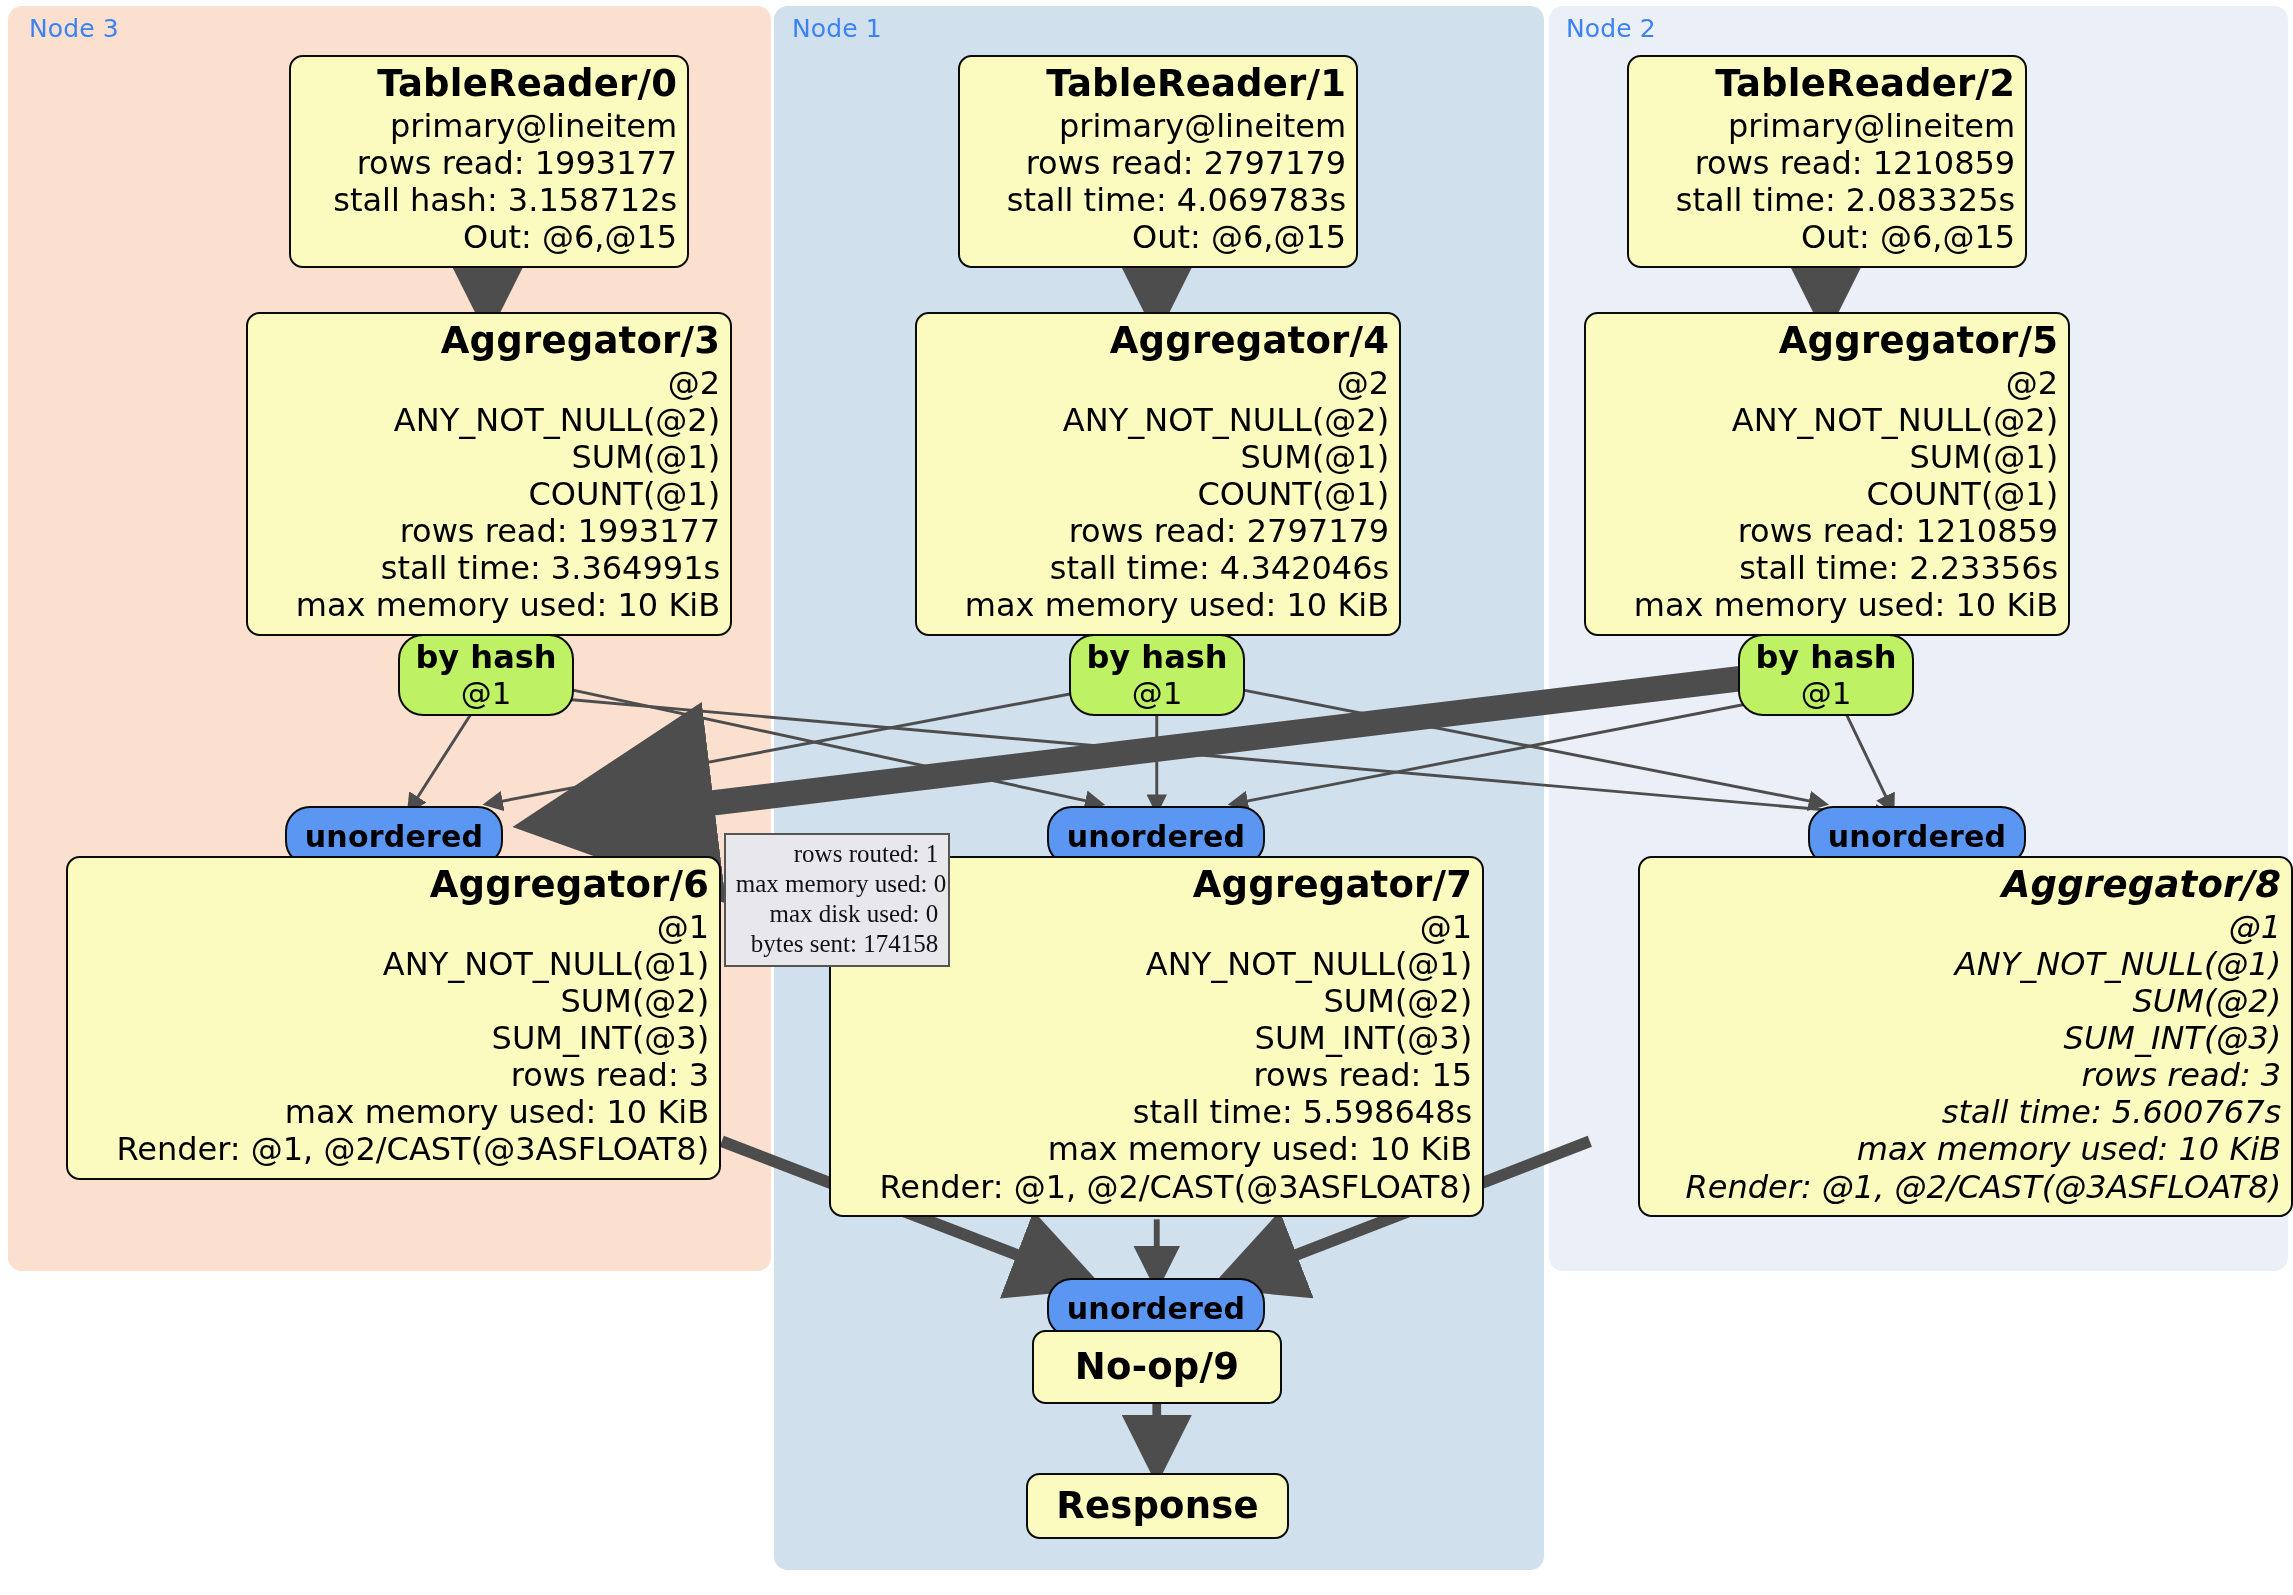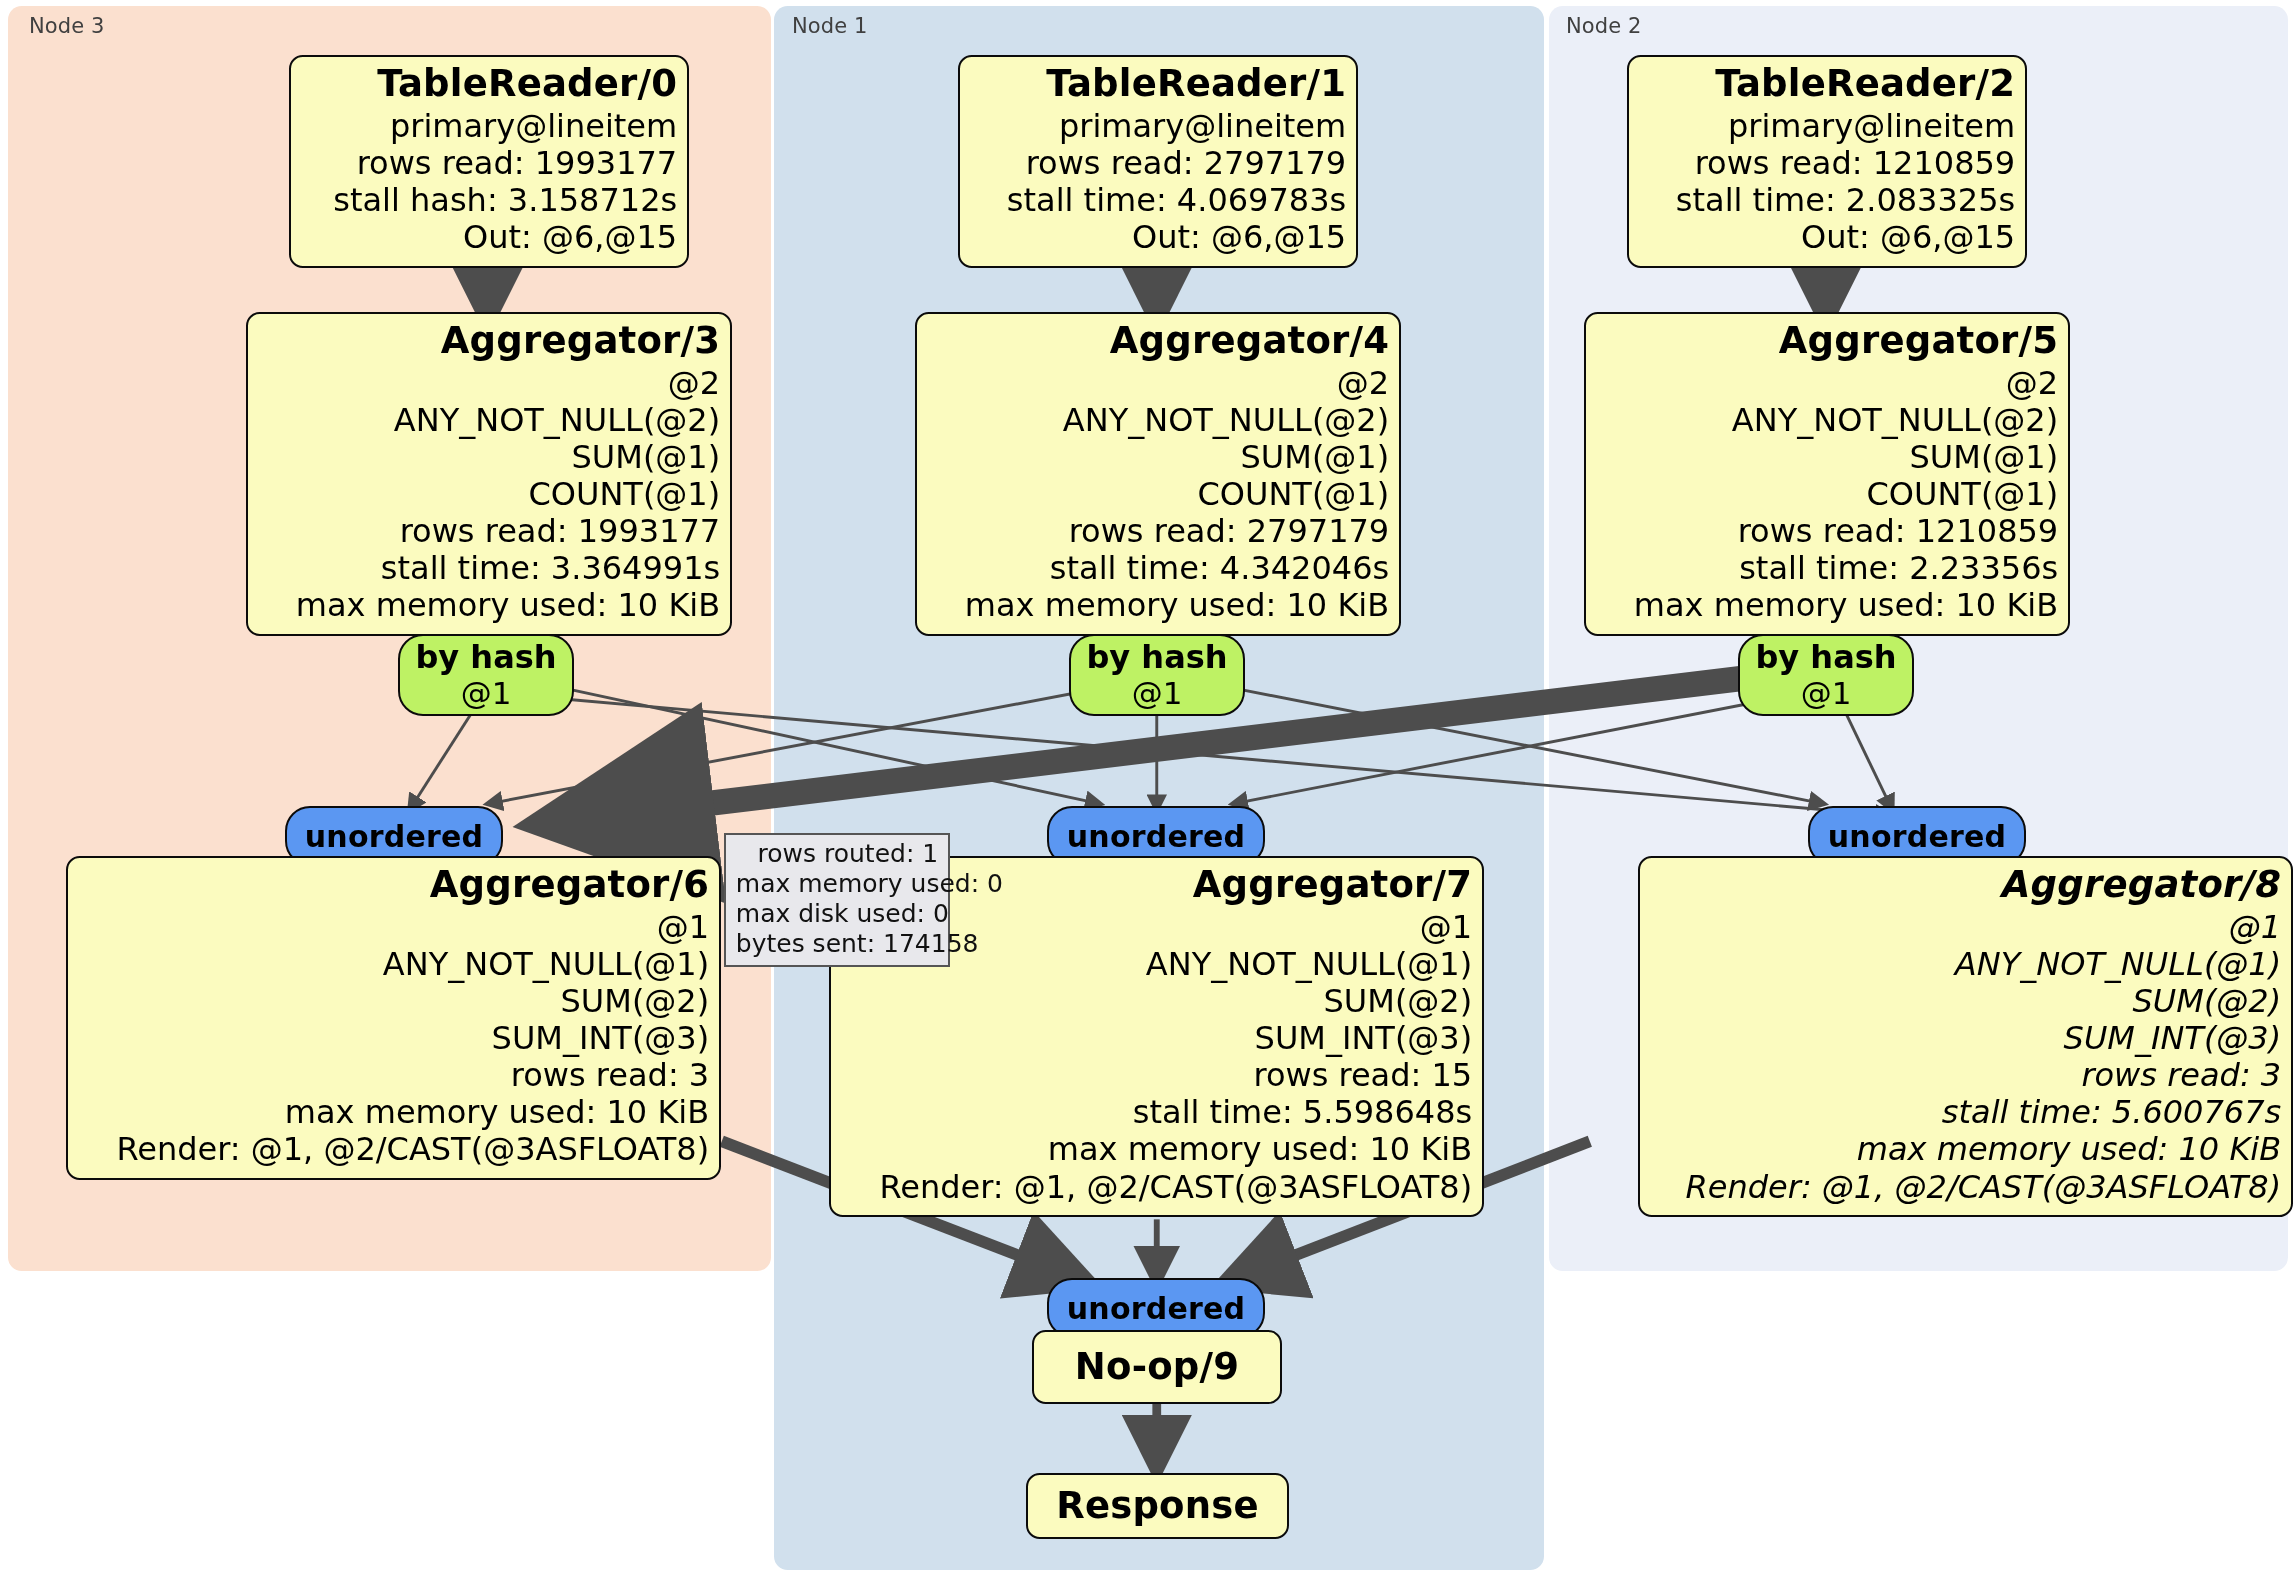--- a/index.html
+++ b/index.html
@@ -15,22 +15,22 @@
     background:#ffffff;
   }
   
   .cluster{
     position:absolute;
     border-radius:13.7px;
     box-sizing:border-box;
   }
   .cluster-label{
     position:absolute;
-    font-size:21px;
-    color:#404040;
+    font-size:25px;
+    color:#3b82f6;
     letter-spacing:0.1px;
     white-space:nowrap;
   }
   
   #edges{position:absolute;left:0;top:0;width:2294px;height:1596px;}
   
   .node{
     position:absolute;
     box-sizing:border-box;
     text-align:right;
@@ -87,21 +87,21 @@
     position:absolute;
     background:#e8e8ec;
     border:2px solid #555;
     font-size:25px;
     line-height:1.2;
     text-align:right;
     padding:3.9px 9.8px 5.9px 9.8px;
     box-sizing:border-box;
     color:#111;
   }
-  .tooltip .line{display:block;white-space:nowrap;}
+  .tooltip .line{display:block;white-space:nowrap;font-family:Liberation Serif, serif;}
 </style>
 </head>
 <body>
 
 <div id="stage">
 
   <div class="cluster" style="left:7.8px;top:5.9px;width:763px;height:1265px;background:#fbe0cf;"></div>
   <div class="cluster" style="left:774px;top:5.9px;width:770px;height:1564px;background:#d1e0ed;"></div>
   <div class="cluster" style="left:1549px;top:5.9px;width:739px;height:1265px;background:#ebeff8;"></div>
 

